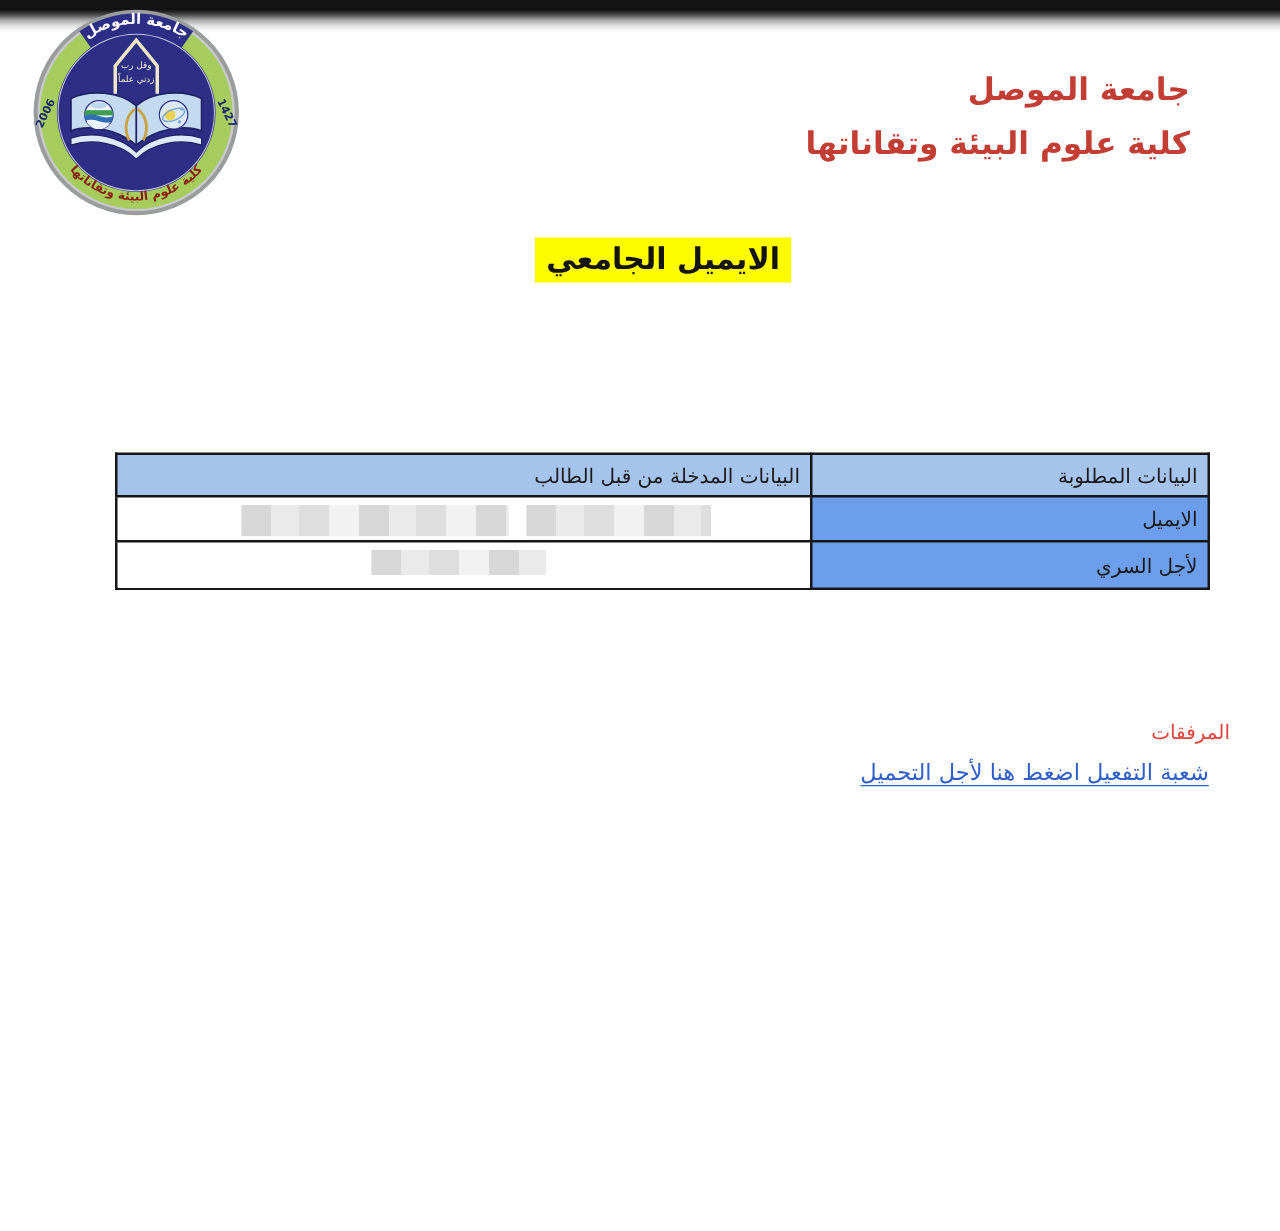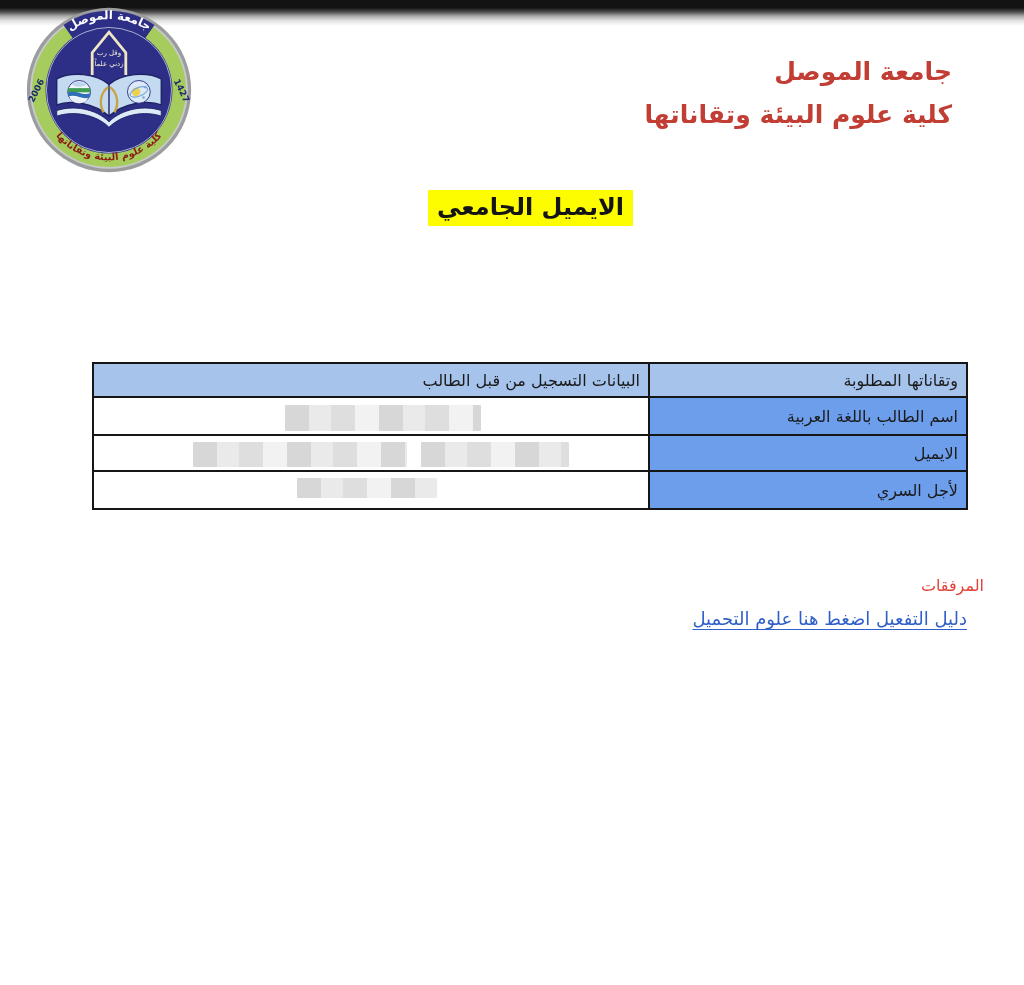--- a/index.html
+++ b/index.html
@@ -151,42 +151,36 @@
     <span>الايميل الجامعي</span>
   </div>
 
   <table class="data">
     <colgroup>
         <col style="width:318px">
         <col style="width:556px">
       </colgroup>
     <tbody>
         <tr>
-      <th class="hdr-cell">وتقاناتها المطلوبة</th>
-      <th class="hdr-cell">البيانات التسجيل من قبل الطالب</th>
-    </tr>
-    <tr class="r1">
-      <td class="lbl-cell">اسم الطالب باللغة العربية</td>
-      <td class="val-cell">
-        <div class="px a"></div>
-      </td>
+      <th class="hdr-cell">البيانات المطلوبة</th>
+      <th class="hdr-cell">البيانات المدخلة من قبل الطالب</th>
     </tr>
     <tr class="r2">
       <td class="lbl-cell">الايميل</td>
       <td class="val-cell">
         <div class="px b"></div>
         <div class="px c"></div>
       </td>
     </tr>
     <tr class="r3">
       <td class="lbl-cell">لأجل السري</td>
       <td class="val-cell">
         <div class="px d"></div>
       </td>
     </tr>
   </tbody>
     </table>
 
   <div class="attach-title">المرفقات</div>
-  <a class="attach-link" href="#">دليل التفعيل اضغط هنا علوم التحميل</a>
+  <a class="attach-link" href="#">شعبة التفعيل اضغط هنا لأجل التحميل</a>
 
 
 </div>
 
 </body></html>

